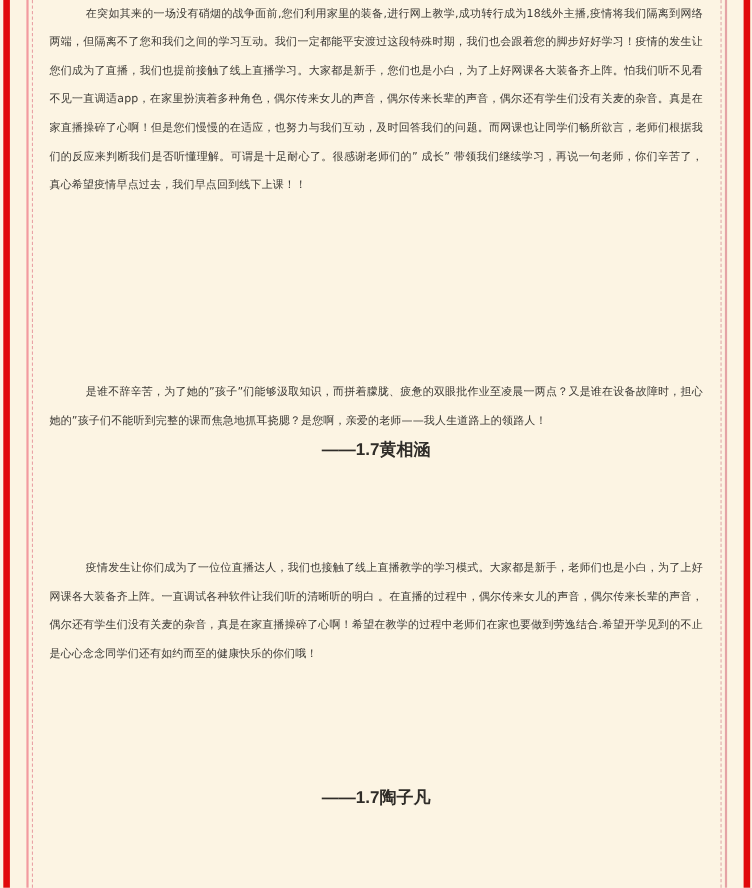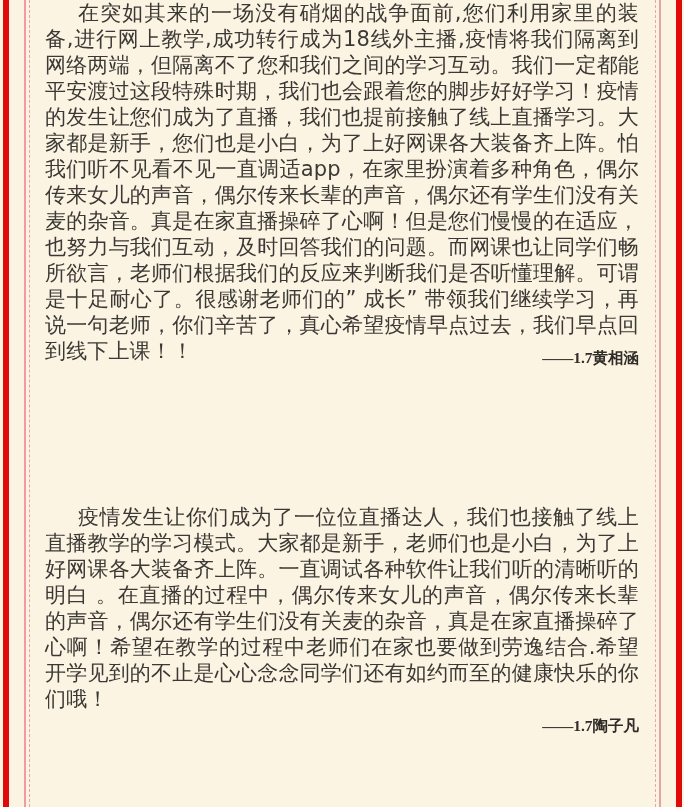--- a/index.html
+++ b/index.html
@@ -37,56 +37,58 @@
       border-left: 1px dashed #E0A9AA;
     }
     .content {
       position: absolute;
       left: 45px;
       top: 0;
       width: 594px;
     }
     .para {
       margin: 0;
-      font-size: 21px;
+      font-size: 10px;
       line-height: 26px;
       text-indent: 33px;
       letter-spacing: 0.15px;
       text-align: justify;
     }
     .attrib {
       text-align: right;
       font-weight: bold;
       font-size: 15.5px;
       line-height: 26px;
       color: #2f2c28;
       margin: 0;
     }
     .attrib.serif {
-      font-family: Liberation Serif, serif;
+      font-family: Liberation Sans, sans-serif;
+      text-align: center;
     }
     .entry { position: absolute; left: 0; width: 594px; }
   </style>
 </head>
 <body>
 
 <div class="frame-red-left"></div>
 <div class="frame-pink-left"></div>
 <div class="frame-dash-left"></div>
 <div class="frame-dash-right"></div>
 <div class="frame-pink-right"></div>
 <div class="frame-red-right"></div>
 
 <div class="content">
 
   <div class="entry" style="top:0px;">
     <p class="para" style="margin-top:0px;">在突如其来的一场没有硝烟的战争面前,您们利用家里的装备,进行网上教学,成功转行成为18线外主播,疫情将我们隔离到网络两端，但隔离不了您和我们之间的学习互动。我们一定都能平安渡过这段特殊时期，我们也会跟着您的脚步好好学习！疫情的发生让您们成为了直播，我们也提前接触了线上直播学习。大家都是新手，您们也是小白，为了上好网课各大装备齐上阵。怕我们听不见看不见一直调适app，在家里扮演着多种角色，偶尔传来女儿的声音，偶尔传来长辈的声音，偶尔还有学生们没有关麦的杂音。真是在家直播操碎了心啊！但是您们慢慢的在适应，也努力与我们互动，及时回答我们的问题。而网课也让同学们畅所欲言，老师们根据我们的反应来判断我们是否听懂理解。可谓是十足耐心了。很感谢老师们的” 成长” 带领我们继续学习，再说一句老师，你们辛苦了，真心希望疫情早点过去，我们早点回到线下上课！！</p>
   </div>
 
   <div class="entry" style="top:344px;">
+    <p class="para">是谁不辞辛苦，为了她的”孩子”们能够汲取知识，而拼着朦胧、疲惫的双眼批作业至凌晨一两点？又是谁在设备故障时，担心她的”孩子们不能听到完整的课而焦急地抓耳挠腮？是您啊，亲爱的老师——我人生道路上的领路人！</p>
     <p class="attrib serif" style="margin-top:1px;">——1.7黄相涵</p>
   </div>
 
   <div class="entry" style="top:504px;">
     <p class="para">疫情发生让你们成为了一位位直播达人，我们也接触了线上直播教学的学习模式。大家都是新手，老师们也是小白，为了上好网课各大装备齐上阵。一直调试各种软件让我们听的清晰听的明白 。在直播的过程中，偶尔传来女儿的声音，偶尔传来长辈的声音，偶尔还有学生们没有关麦的杂音，真是在家直播操碎了心啊！希望在教学的过程中老师们在家也要做到劳逸结合.希望开学见到的不止是心心念念同学们还有如约而至的健康快乐的你们哦！</p>
   </div>
 
   <div class="entry" style="top:703px;">
     <p class="attrib serif" style="margin-top:10px;">——1.7陶子凡</p>
   </div>

